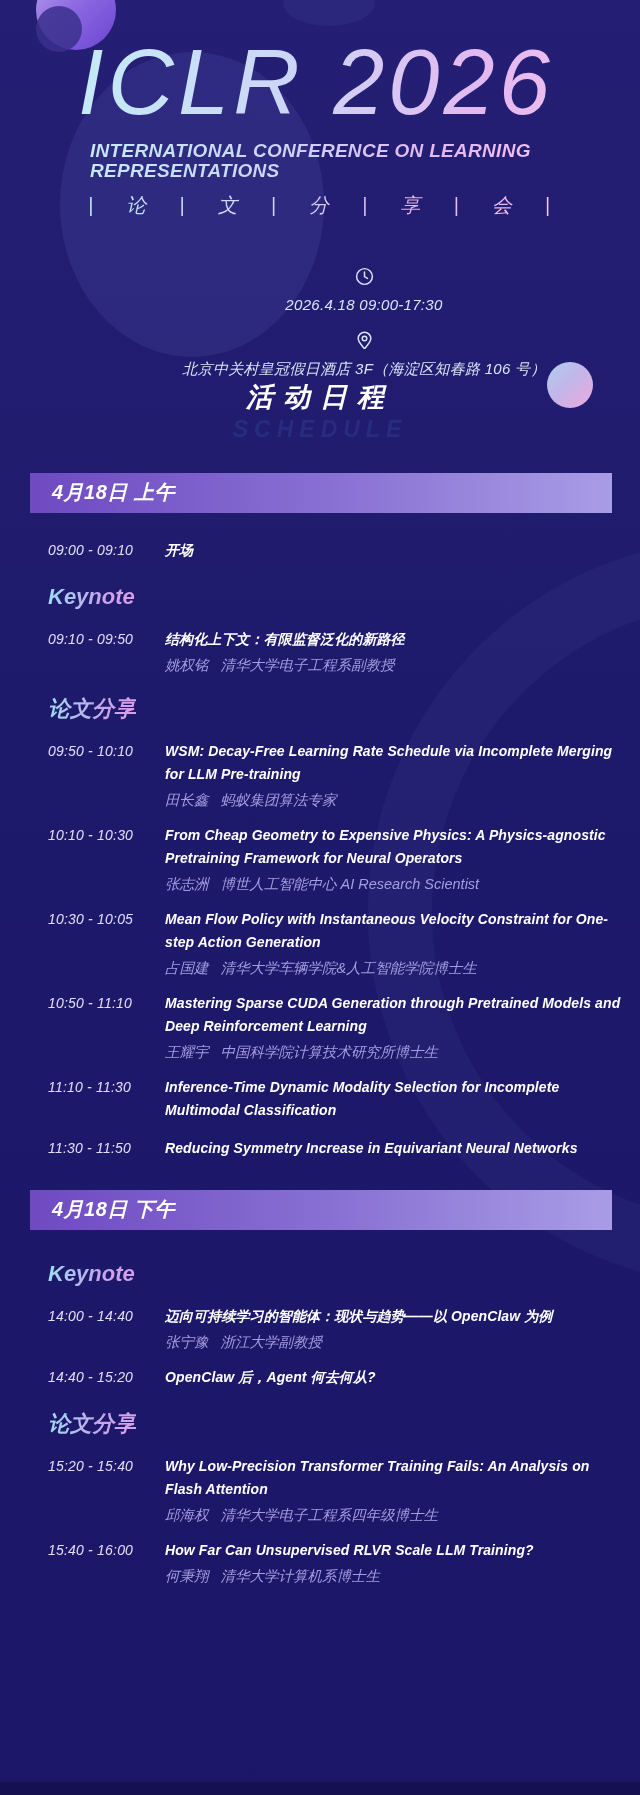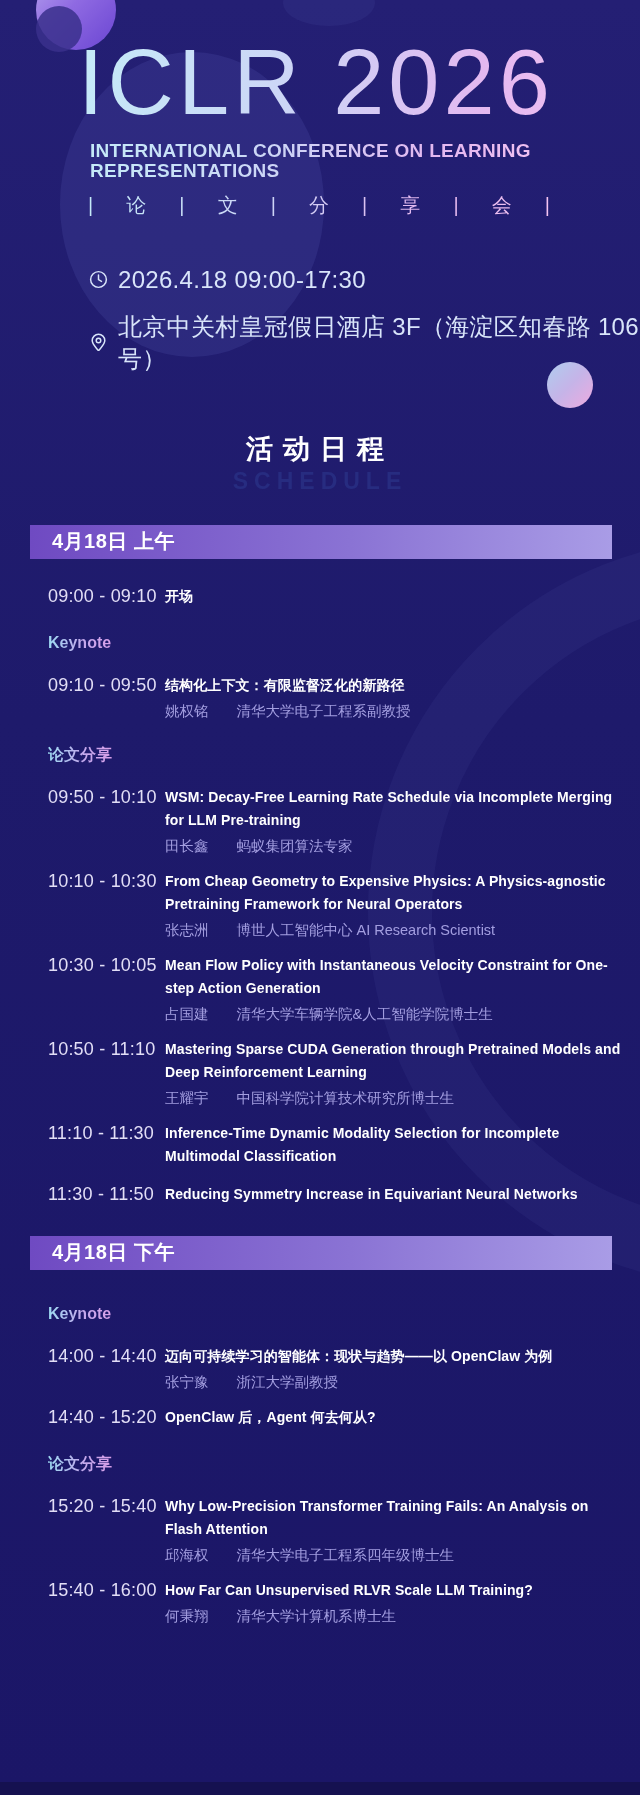--- a/index.html
+++ b/index.html
@@ -4,20 +4,21 @@
 <style>
   html,body{margin:0;padding:0;background:#0e0b3a;}
   .page{
     position:relative;
     width:640px;height:1795px;
     margin:0 auto;
     overflow:hidden;
     background:linear-gradient(180deg,#241f74 0%,#1e1a6b 40%,#1b1667 100%);
     font-family:"Liberation Sans","DejaVu Sans",sans-serif;
     color:#fff;
+    font-style:italic;
   }
   
   .deco{position:absolute;border-radius:50%;pointer-events:none;}
   .blob-a{left:36px;top:-30px;width:80px;height:80px;
     background:linear-gradient(135deg,#b7a4ee 0%,#8f6ae2 45%,#6a45d2 100%);}
   .blob-b{left:36px;top:6px;width:46px;height:46px;background:rgba(58,48,140,0.85);}
   .top-ellipse{left:283px;top:-20px;width:92px;height:46px;background:rgba(160,170,255,0.06);}
   .ellipse-big{left:60px;top:52px;width:264px;height:305px;background:rgba(145,155,255,0.10);}
   .dot-right{left:547px;top:362px;width:46px;height:46px;
     background:linear-gradient(135deg,#aecdee 0%,#c5b4e8 50%,#eeaadf 100%);}
@@ -48,48 +49,48 @@
     font-size:19px;line-height:20px;font-weight:700;letter-spacing:0.3px;
   }
   .tagline{
     margin:13px 0 0 88px;width:462px;
     display:flex;justify-content:space-between;align-items:center;
     font-size:20px;line-height:22px;font-weight:400;
   }
   .tagline .tg-char{font-weight:400;}
   .info-row{
     margin:0 0 0 88px;display:flex;align-items:center;gap:9px;
-    font-size:24px;color:#d9e5fa;letter-spacing:0.3px;
+    font-size:15px;color:#d9e5fa;letter-spacing:0.3px;flex-direction:column;
   }
   .info-row.datetime{margin-top:50px;}
   .info-row.venue{margin-top:17px;}
   .info-row svg{display:block;flex-shrink:0;}
   
-  .sched-head{margin-top:56px;text-align:center;}
+  .sched-head{text-align:center;}
   .sched-title-cn{font-size:27px;font-weight:700;letter-spacing:10px;color:#ffffff;}
   .sched-title-en{margin-top:1px;font-size:23px;font-weight:700;letter-spacing:6px;color:#272c80;}
   
   .banner{
-    margin:30px 0 0 30px;width:560px;height:34px;
+    margin:30px 0 0 30px;width:560px;height:40px;
     padding-left:22px;display:flex;align-items:center;
     background:linear-gradient(90deg,#6f4ac2 0%,#8a73d4 55%,#a99ce6 100%);
     font-size:20px;font-weight:700;color:#fff;letter-spacing:0.5px;
   }
   .banner.first{margin-top:30px;}
   
   .items{margin:26px 14px 0 48px;}
   .items.pm{margin-top:24px;}
   .row{display:flex;margin-bottom:15px;}
-  .time{width:113px;flex-shrink:0;font-size:18px;color:#e2def6;line-height:23px;letter-spacing:0.2px;}
+  .time{width:113px;flex-shrink:0;font-size:14px;color:#e2def6;line-height:23px;letter-spacing:0.2px;}
   .talk-content{flex:1;min-width:0;padding-left:4px;}
   .title{font-size:14px;font-weight:700;color:#ffffff;line-height:23px;letter-spacing:0.1px;}
   .speaker{margin-top:5px;font-size:14.5px;line-height:18px;color:#a39ee0;display:flex;}
-  .speaker .name{margin-right:28px;white-space:nowrap;}
+  .speaker .name{margin-right:12px;white-space:nowrap;}
   .section-label{
-    margin:8px 0 19px 0;font-size:16px;font-weight:700;line-height:24px;
+    margin:8px 0 19px 0;font-size:22px;font-weight:700;line-height:24px;
     display:inline-block;
   }
   .section-wrap{margin-bottom:0;}
 </style>
 </head>
 <body>
 
 <div class="page">
 
   <div class="deco blob-a"></div>

